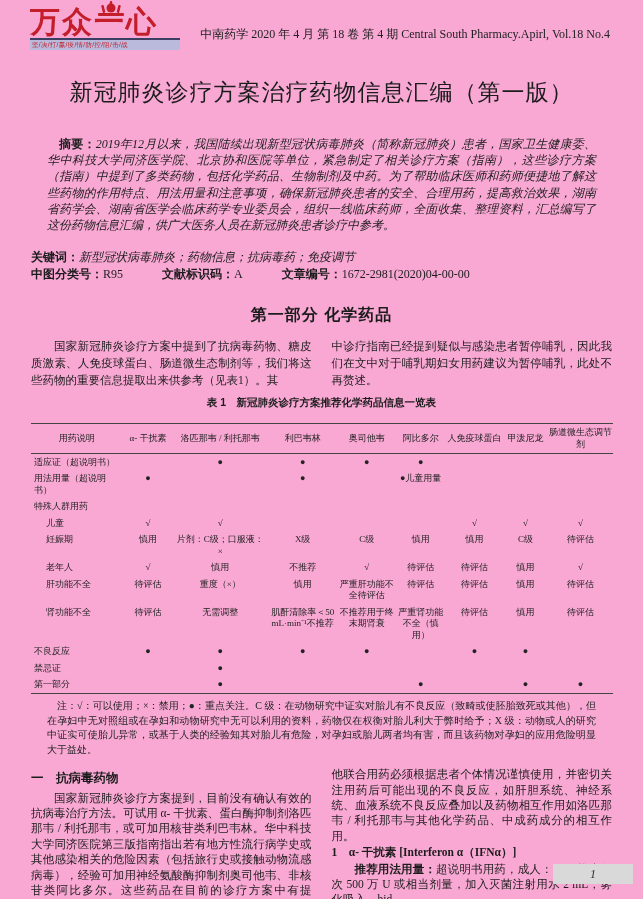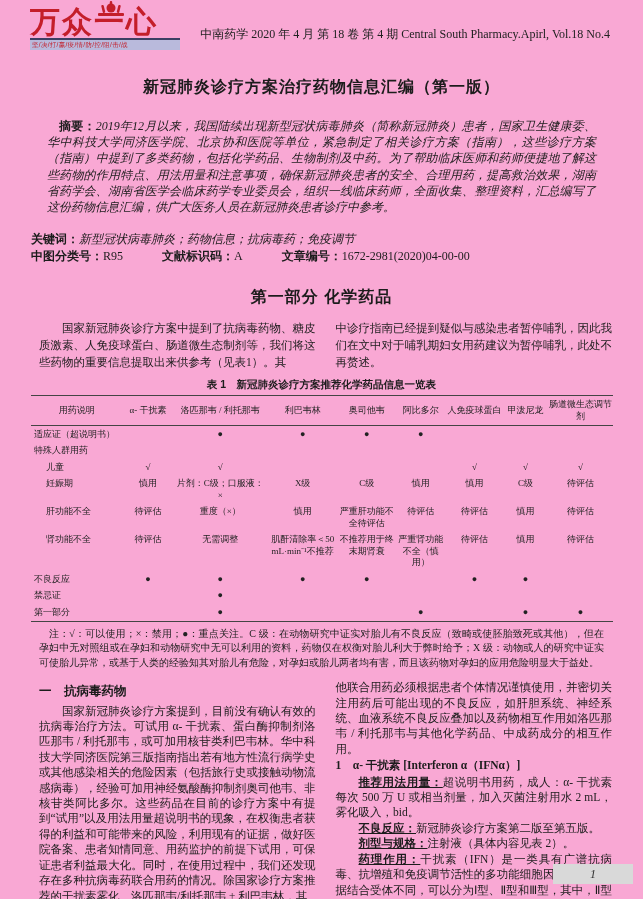--- a/index.html
+++ b/index.html
@@ -11,57 +11,57 @@
   .hdr{position:relative;height:64px;}
   .logo{position:absolute;left:30px;top:6px;width:150px;}
   .logo-text{font-family:"Liberation Sans",sans-serif;font-weight:bold;font-size:30px;
              color:#c41e2a;line-height:1.05;letter-spacing:2px;white-space:nowrap;}
   .fist{position:absolute;left:66px;top:-5px;width:30px;height:16px;}
   .logo-ribbon{margin-top:0;background:#b9badc;border-top:2px solid #3c3f63;color:#c41e2a;
                font-size:6.5px;line-height:8px;padding:1px 2px;white-space:nowrap;
                font-family:"Liberation Sans",sans-serif;letter-spacing:.3px;}
   .journal{position:absolute;right:33px;top:26px;font-size:12px;color:#222;white-space:nowrap;}
 
-  .title{text-align:center;font-family:"Liberation Sans",sans-serif;font-size:16px;
-         font-weight:bold;margin:13px 0 20px;letter-spacing:1px;}
+  .title{text-align:center;font-family:"Liberation Sans",sans-serif;font-size:23px;
+         font-weight:normal;margin:13px 0 28px;letter-spacing:1px;}
 
   .abstract{font-size:12px;line-height:16.2px;text-align:justify;margin:16px;text-indent:1em;
             font-style:italic;}
   .abstract b,.kw b,.meta b{font-style:normal;font-family:"Liberation Sans",sans-serif;font-weight:bold;text-align:center;}
   .kw{font-size:12px;line-height:16px;margin:1px 0 0;font-style:italic;}
   .meta{font-size:12px;line-height:16px;margin:1px 0 0;}
   .meta .seg{display:inline-block;margin-right:36px;}
 
   .part-heading{text-align:center;font-family:"Liberation Sans",sans-serif;font-weight:bold;
                 font-size:16px;margin:23px 0 12px;letter-spacing:1px;}
 
-  .twocol{display:flex;gap:20px;margin-left:8px;}
+  .twocol{display:flex;gap:20px;}
   .col{flex:1;font-size:11.5px;line-height:17px;text-align:justify;}
   .col p{margin:0;}
   .ind2{text-indent:2em;}
 
   .tbl-caption{text-align:center;font-family:"Liberation Sans",sans-serif;font-weight:bold;
-               font-size:10.5px;margin:7px 0 3px;}
+               font-size:10.5px;margin:7px 0 13px;}
   table{border-collapse:collapse;table-layout:fixed;width:582px;font-size:9px;line-height:11.5px;
         border-top:1.5px solid #444;border-bottom:1.5px solid #444;color:#222;}
   col.c0{width:90px}col.c1{width:50px}col.c2{width:92px}col.c3{width:70px}col.c4{width:56px}
   col.c5{width:50px}col.c6{width:56px}col.c7{width:44px}col.c8{width:64px}
   thead th{font-weight:normal;border-bottom:1px solid #444;padding:3px 1px;text-align:center;vertical-align:middle;}
   td{padding:2.5px 1px;text-align:center;vertical-align:top;}
   td.lbl{text-align:left;padding-left:3px;}
   td.lbl.ind{padding-left:15px;}
   td.group{text-align:left;padding-left:3px;}
 
-  .note{font-size:10px;line-height:14.5px;text-align:justify;text-indent:1em;margin:5px 8px 10px;color:#222;}
+  .note{font-size:10px;line-height:14.5px;text-align:justify;text-indent:1em;margin:5px 16px 10px;color:#222;}
 
   .body-sec .col{font-size:11.5px;line-height:15.4px;}
   .sec-h{font-family:"Liberation Sans",sans-serif;font-weight:bold;font-size:12.5px;margin:4px 0 4px;}
   .drug-h{font-weight:bold;font-size:11.5px;margin:1px 0;}
   .item{margin:0;}
-  .item b{font-family:"Liberation Sans",sans-serif;text-decoration:underline;}
+  .item b{font-family:"Liberation Sans",sans-serif;}
 
   .pagenum{position:absolute;right:10px;bottom:15px;width:80px;height:20px;background:#d9d9d9;
            font-style:italic;font-size:12px;color:#333;display:flex;align-items:center;justify-content:center;}
 </style>
 </head>
 <body>
 
 <div class="page">
 
   <div class="hdr">
@@ -141,20 +141,31 @@
             <td></td>
             <td>●</td>
             <td>●</td>
             <td>●</td>
             <td>●</td>
             <td></td>
             <td></td>
             <td></td>
           </tr>
           <tr>
+            <td class="lbl">用法用量（超说明书）</td>
+            <td>●</td>
+            <td></td>
+            <td>●</td>
+            <td></td>
+            <td>●儿童用量</td>
+            <td></td>
+            <td></td>
+            <td></td>
+          </tr>
+          <tr>
             <td colspan="9" class="group">特殊人群用药</td>
           </tr>
           <tr>
             <td class="lbl ind">儿童</td>
             <td>√</td>
             <td>√</td>
             <td></td>
             <td></td>
             <td></td>
             <td>√</td>
@@ -164,20 +175,31 @@
           <tr>
             <td class="lbl ind">妊娠期</td>
             <td>慎用</td>
             <td>片剂：C级；口服液：×</td>
             <td>X级</td>
             <td>C级</td>
             <td>慎用</td>
             <td>慎用</td>
             <td>C级</td>
             <td>待评估</td>
+          </tr>
+          <tr>
+            <td class="lbl ind">老年人</td>
+            <td>√</td>
+            <td>慎用</td>
+            <td>不推荐</td>
+            <td>√</td>
+            <td>待评估</td>
+            <td>待评估</td>
+            <td>慎用</td>
+            <td>√</td>
           </tr>
           <tr>
             <td class="lbl ind">肝功能不全</td>
             <td>待评估</td>
             <td>重度（×）</td>
             <td>慎用</td>
             <td>严重肝功能不全待评估</td>
             <td>待评估</td>
             <td>待评估</td>
             <td>慎用</td>

